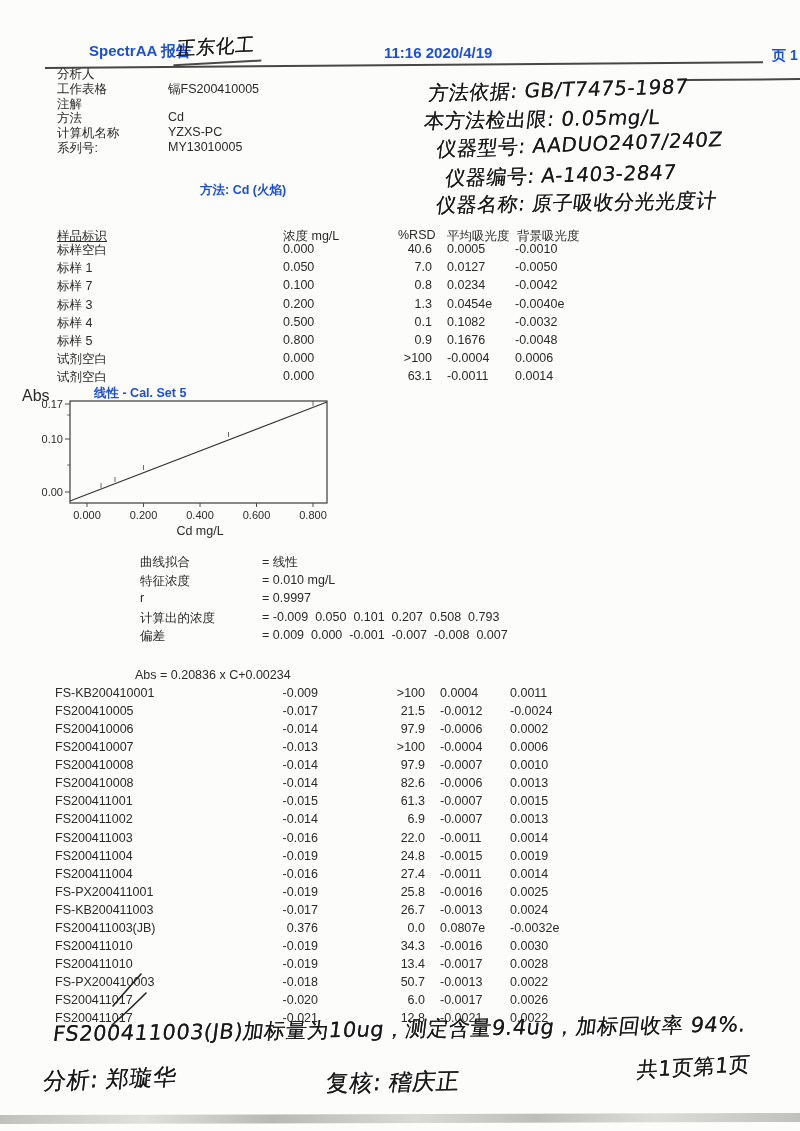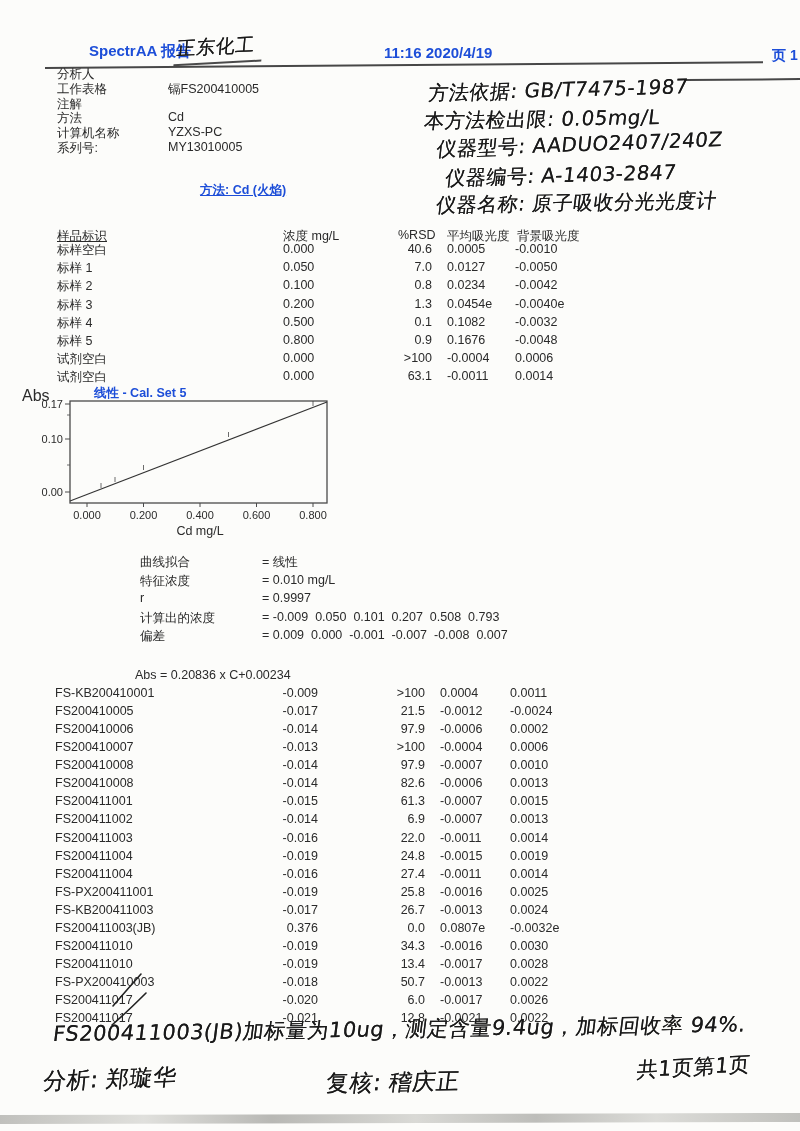--- a/index.html
+++ b/index.html
@@ -88,21 +88,21 @@
       <div class="m-row">
         <span class="m-label">计算机名称</span>
         <span class="m-value">YZXS-PC</span>
       </div>
 
       <div class="m-row">
         <span class="m-label">系列号:</span>
         <span class="m-value">MY13010005</span>
       </div>
     </div>
-  <div class="abs print bold" style="left:168px;top:182px;text-decoration:underline;">方法: Cd (火焰)</div>
+  <div class="abs print bold" style="left:168px;top:182px;">方法: Cd (火焰)</div>
 
   <div>
 
       <div class="hw-note hand">方法依据: GB/T7475-1987</div>
 
       <div class="hw-note hand">本方法检出限: 0.05mg/L</div>
 
       <div class="hw-note hand">仪器型号: AADUO2407/240Z</div>
 
       <div class="hw-note hand">仪器编号: A-1403-2847</div>
@@ -129,21 +129,21 @@
 
       <div class="t-row">
         <span class="s-id">标样 1</span>
         <span class="s-conc">0.050</span>
         <span class="s-rsd">7.0</span>
         <span class="s-mean">0.0127</span>
         <span class="s-bg">-0.0050</span>
       </div>
 
       <div class="t-row">
-        <span class="s-id">标样 2</span>
+        <span class="s-id">标样 7</span>
         <span class="s-conc">0.100</span>
         <span class="s-rsd">0.8</span>
         <span class="s-mean">0.0234</span>
         <span class="s-bg">-0.0042</span>
       </div>
 
       <div class="t-row">
         <span class="s-id">标样 3</span>
         <span class="s-conc">0.200</span>
         <span class="s-rsd">1.3</span>

